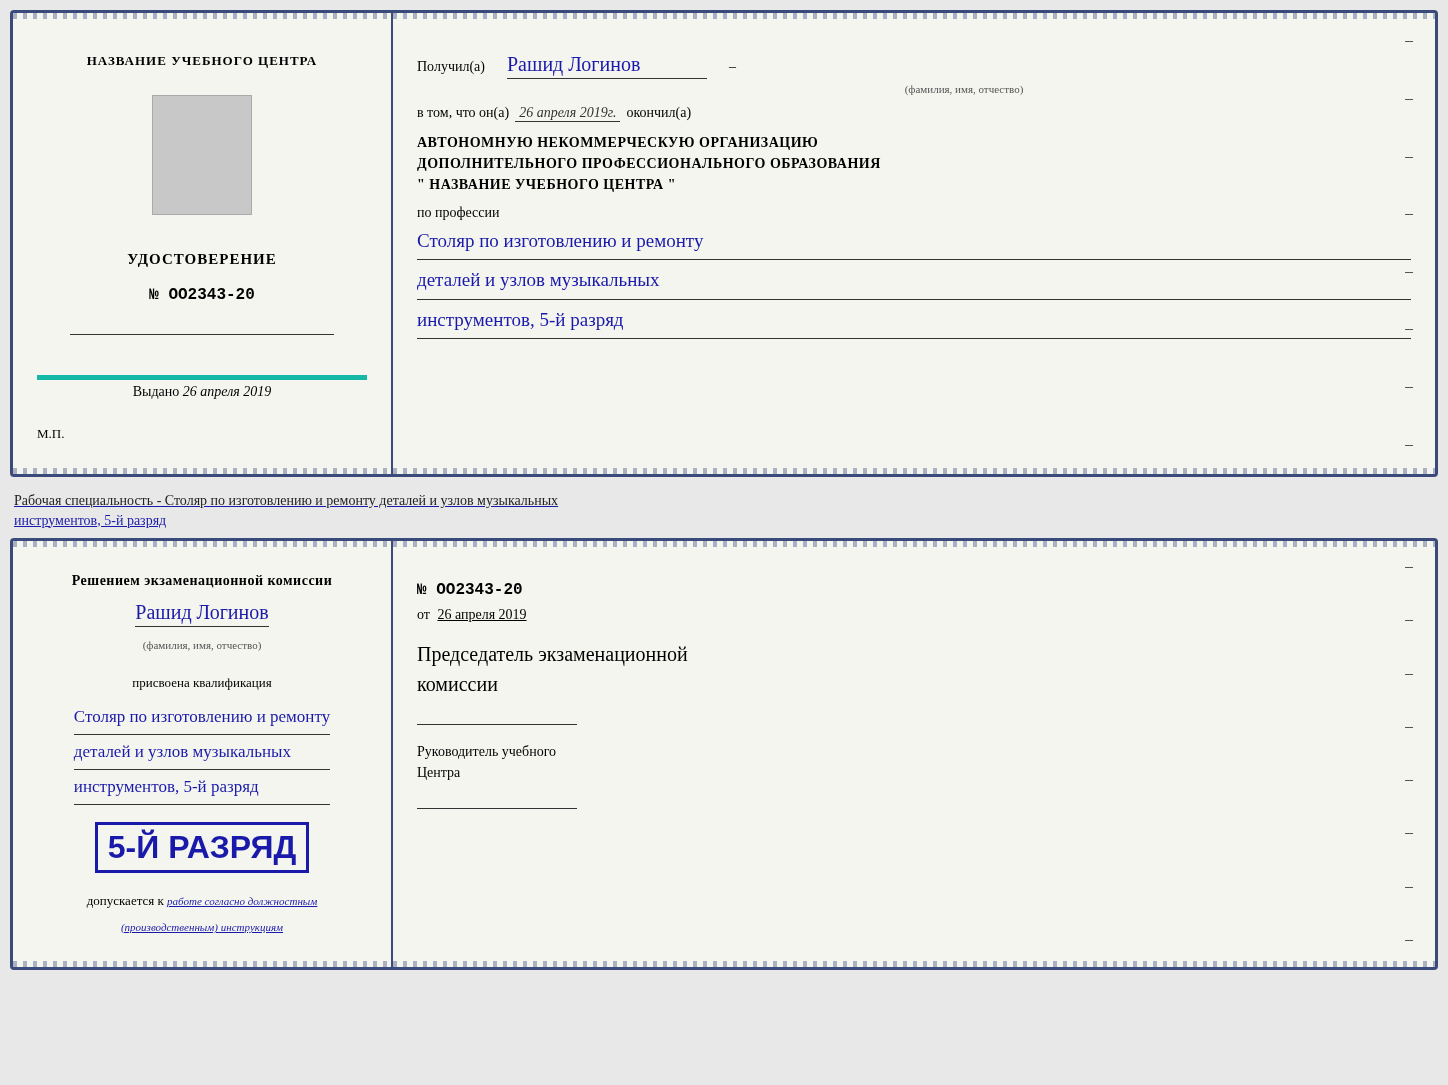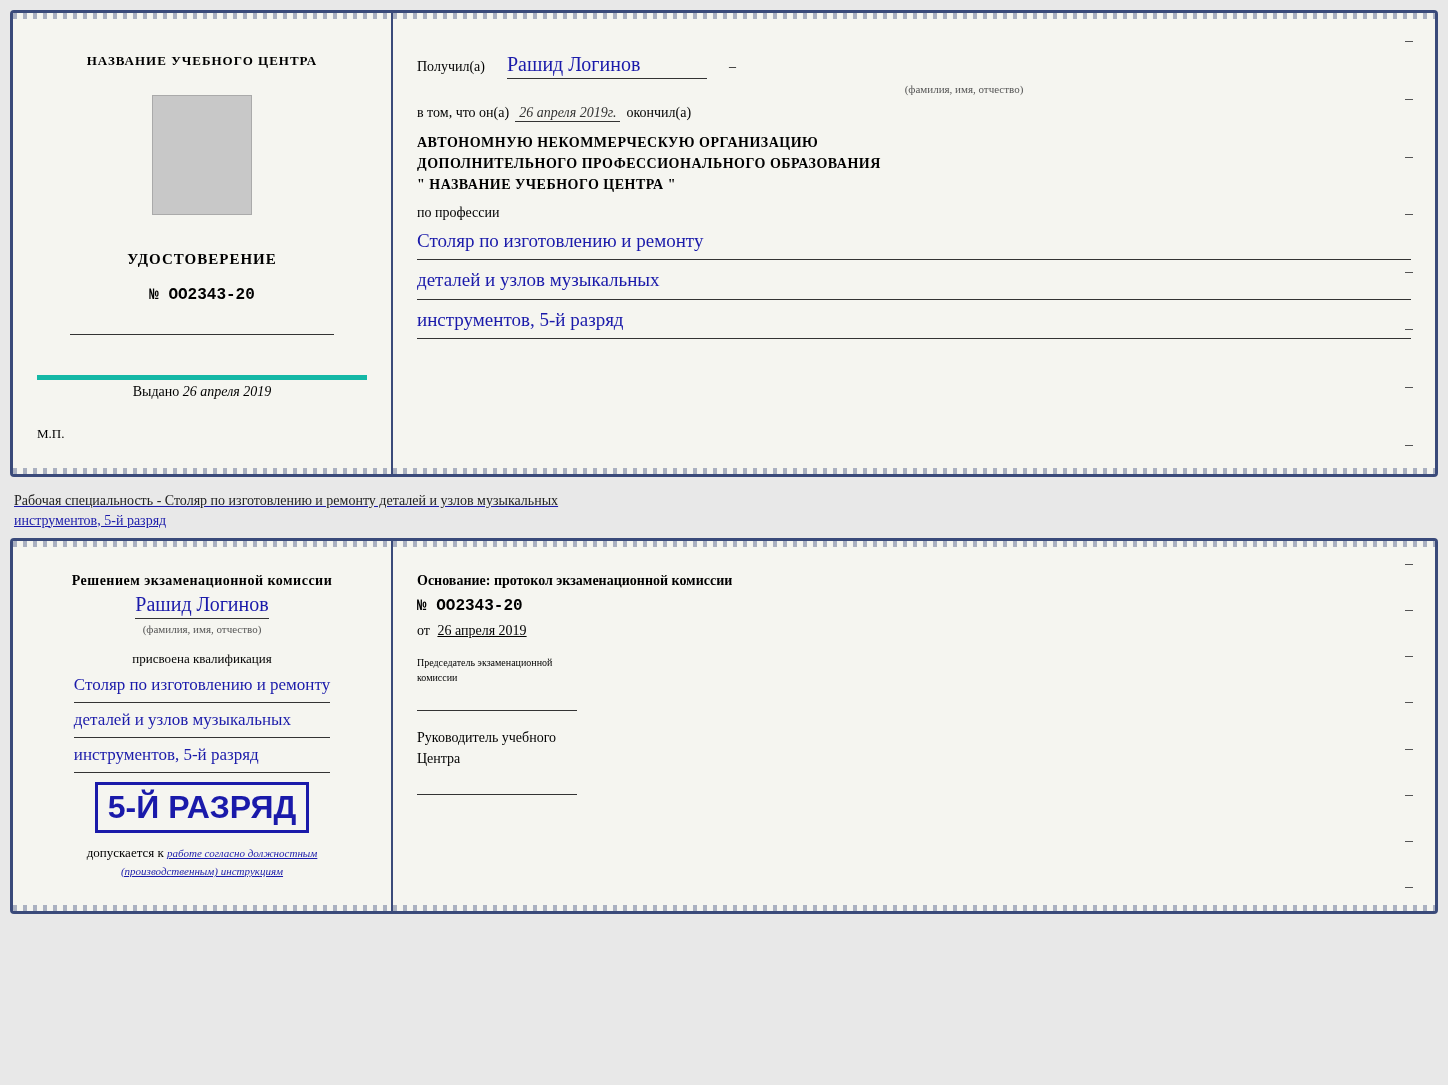--- a/index.html
+++ b/index.html
@@ -186,20 +186,21 @@
       line-height: 1.4;
     }
 
     .separator-text span {
       text-decoration: underline;
       text-decoration-color: #1a1aaa;
     }
 
     
     .bottom-doc .doc-left {
+      gap: 8px;
     }
 
     .resheniem-text {
       font-size: 14px;
       font-weight: bold;
       letter-spacing: 0.5px;
     }
 
     .bottom-name-hw {
       font-family: 'Segoe Script', 'Brush Script MT', cursive;
@@ -266,21 +267,21 @@
       font-weight: bold;
       margin: 8px 0;
     }
 
     .ot-line {
       font-size: 14px;
       margin: 4px 0 16px 0;
     }
 
     .predsedatel-label {
-      font-size: 10px;
+      font-size: 20px;
       line-height: 1.5;
       margin-top: 10px;
     }
 
     .signature-line {
       width: 160px;
       border-bottom: 1px solid #333;
       height: 20px;
       margin: 6px 0 16px 0;
     }
@@ -430,21 +431,20 @@
       <div class="dopuskaetsya-line">
         <span>допускается к</span>
         <span class="dopuskaetsya-hw">работе согласно должностным</span>
       </div>
       <div>
         <span class="dopuskaetsya-hw">(производственным) инструкциям</span>
       </div>
     </div>
 
     <div class="doc-right">
-      <div class="osnovanie-label">Основание: протокол экзаменационной  комиссии</div>
 
       <div class="protocol-number">№  OO2343-20</div>
 
       <div class="ot-line">
         <span>от</span>
         <span style="text-decoration:underline; margin-left:4px;">26 апреля 2019</span>
       </div>
 
       <div class="predsedatel-label">
         <span style="white-space:pre-line;">Председатель экзаменационной

